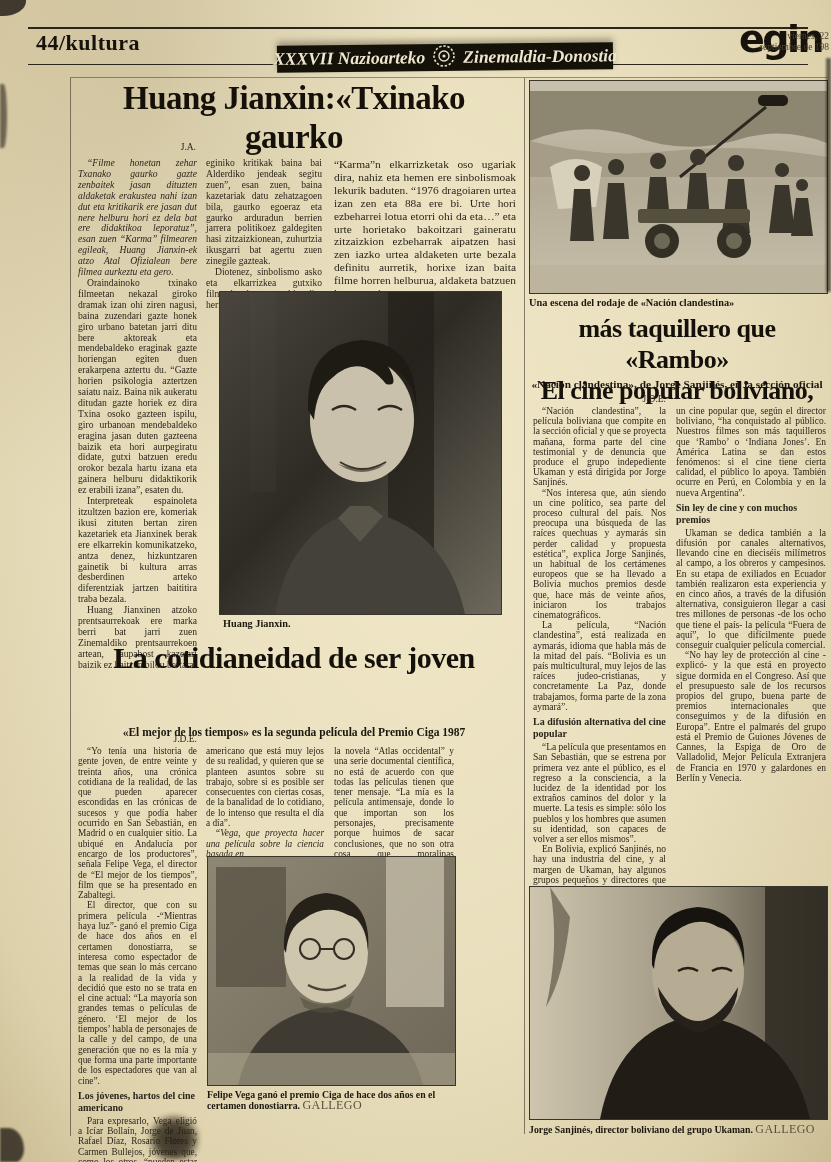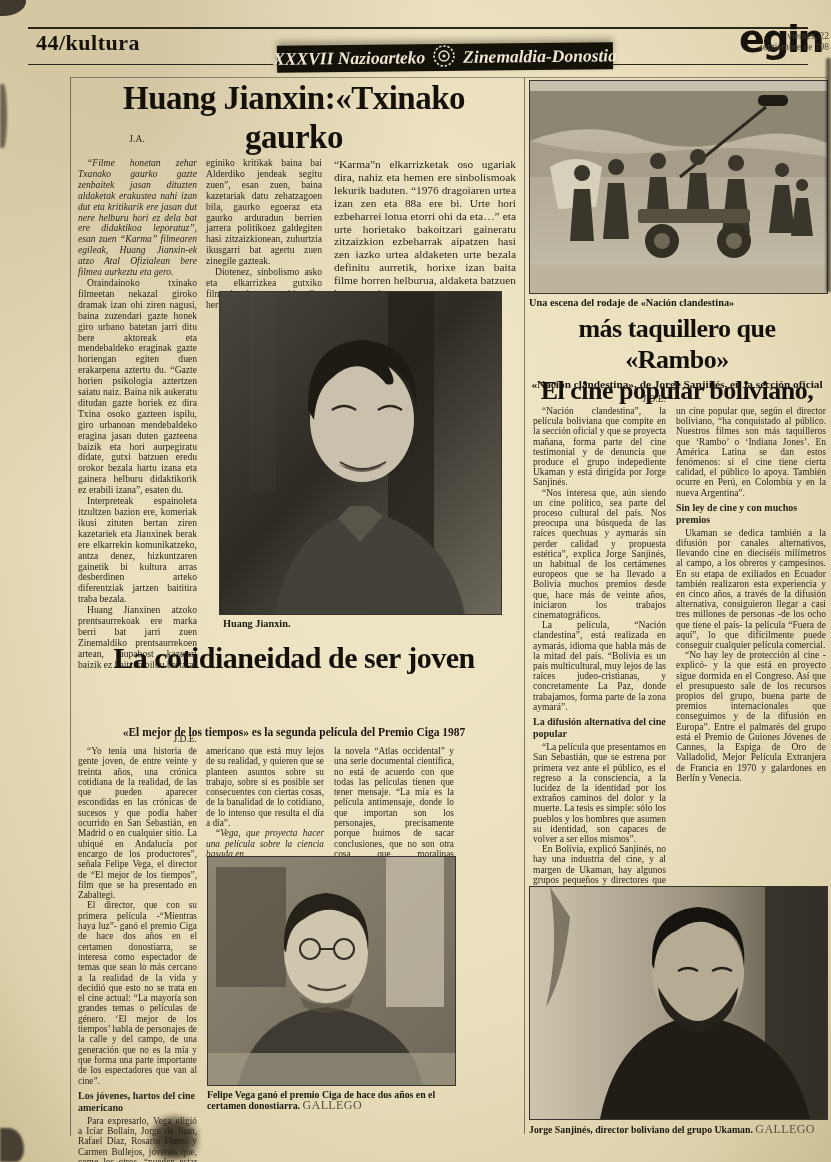--- a/index.html
+++ b/index.html
@@ -36,21 +36,21 @@
   .col{text-align:justify;color:#2b261c;}
   .par{margin:0;text-indent:9px;}
   .par.i,.par.ci{font-style:italic;}
   .par.c,.par.ci,.par.h{text-indent:0;}
   .par.h{font-weight:bold;font-size:10px;line-height:12px;text-align:left;margin:4px 0 2px;}
   .photo{border:1px solid #3a352a;box-shadow:0 0 0 1px rgba(255,255,255,.15) inset;}
   .caption{font-weight:bold;font-size:10.3px;color:#1c180f;}
   .credit{font-weight:normal;font-size:12px;letter-spacing:.4px;color:#55503f;}
   
   .huang-headline{left:73px;top:79px;width:442px;font-size:33px;line-height:39px;}
-  .huang-byline{left:78px;top:134px;width:118px;text-align:center;}
+  .huang-byline{left:78px;top:142px;width:118px;}
   .huang-col{font-size:9.6px;line-height:10.9px;}
   .huang-col1{left:78px;top:158px;width:119px;}
   .huang-col2{left:206px;top:158px;width:116px;}
   .huang-col3{left:334px;top:158px;width:182px;font-size:11.4px;line-height:12.9px;}
   .huang-photo{left:219px;top:291px;width:281px;height:322px;}
   .huang-caption{left:223px;top:618px;}
   
   .vega-headline{left:73px;top:640px;width:442px;font-size:30px;line-height:36px;}
   .vega-deck{left:73px;top:726px;width:442px;font-size:11.5px;}
   .vega-byline{left:78px;top:734px;width:119px;}

